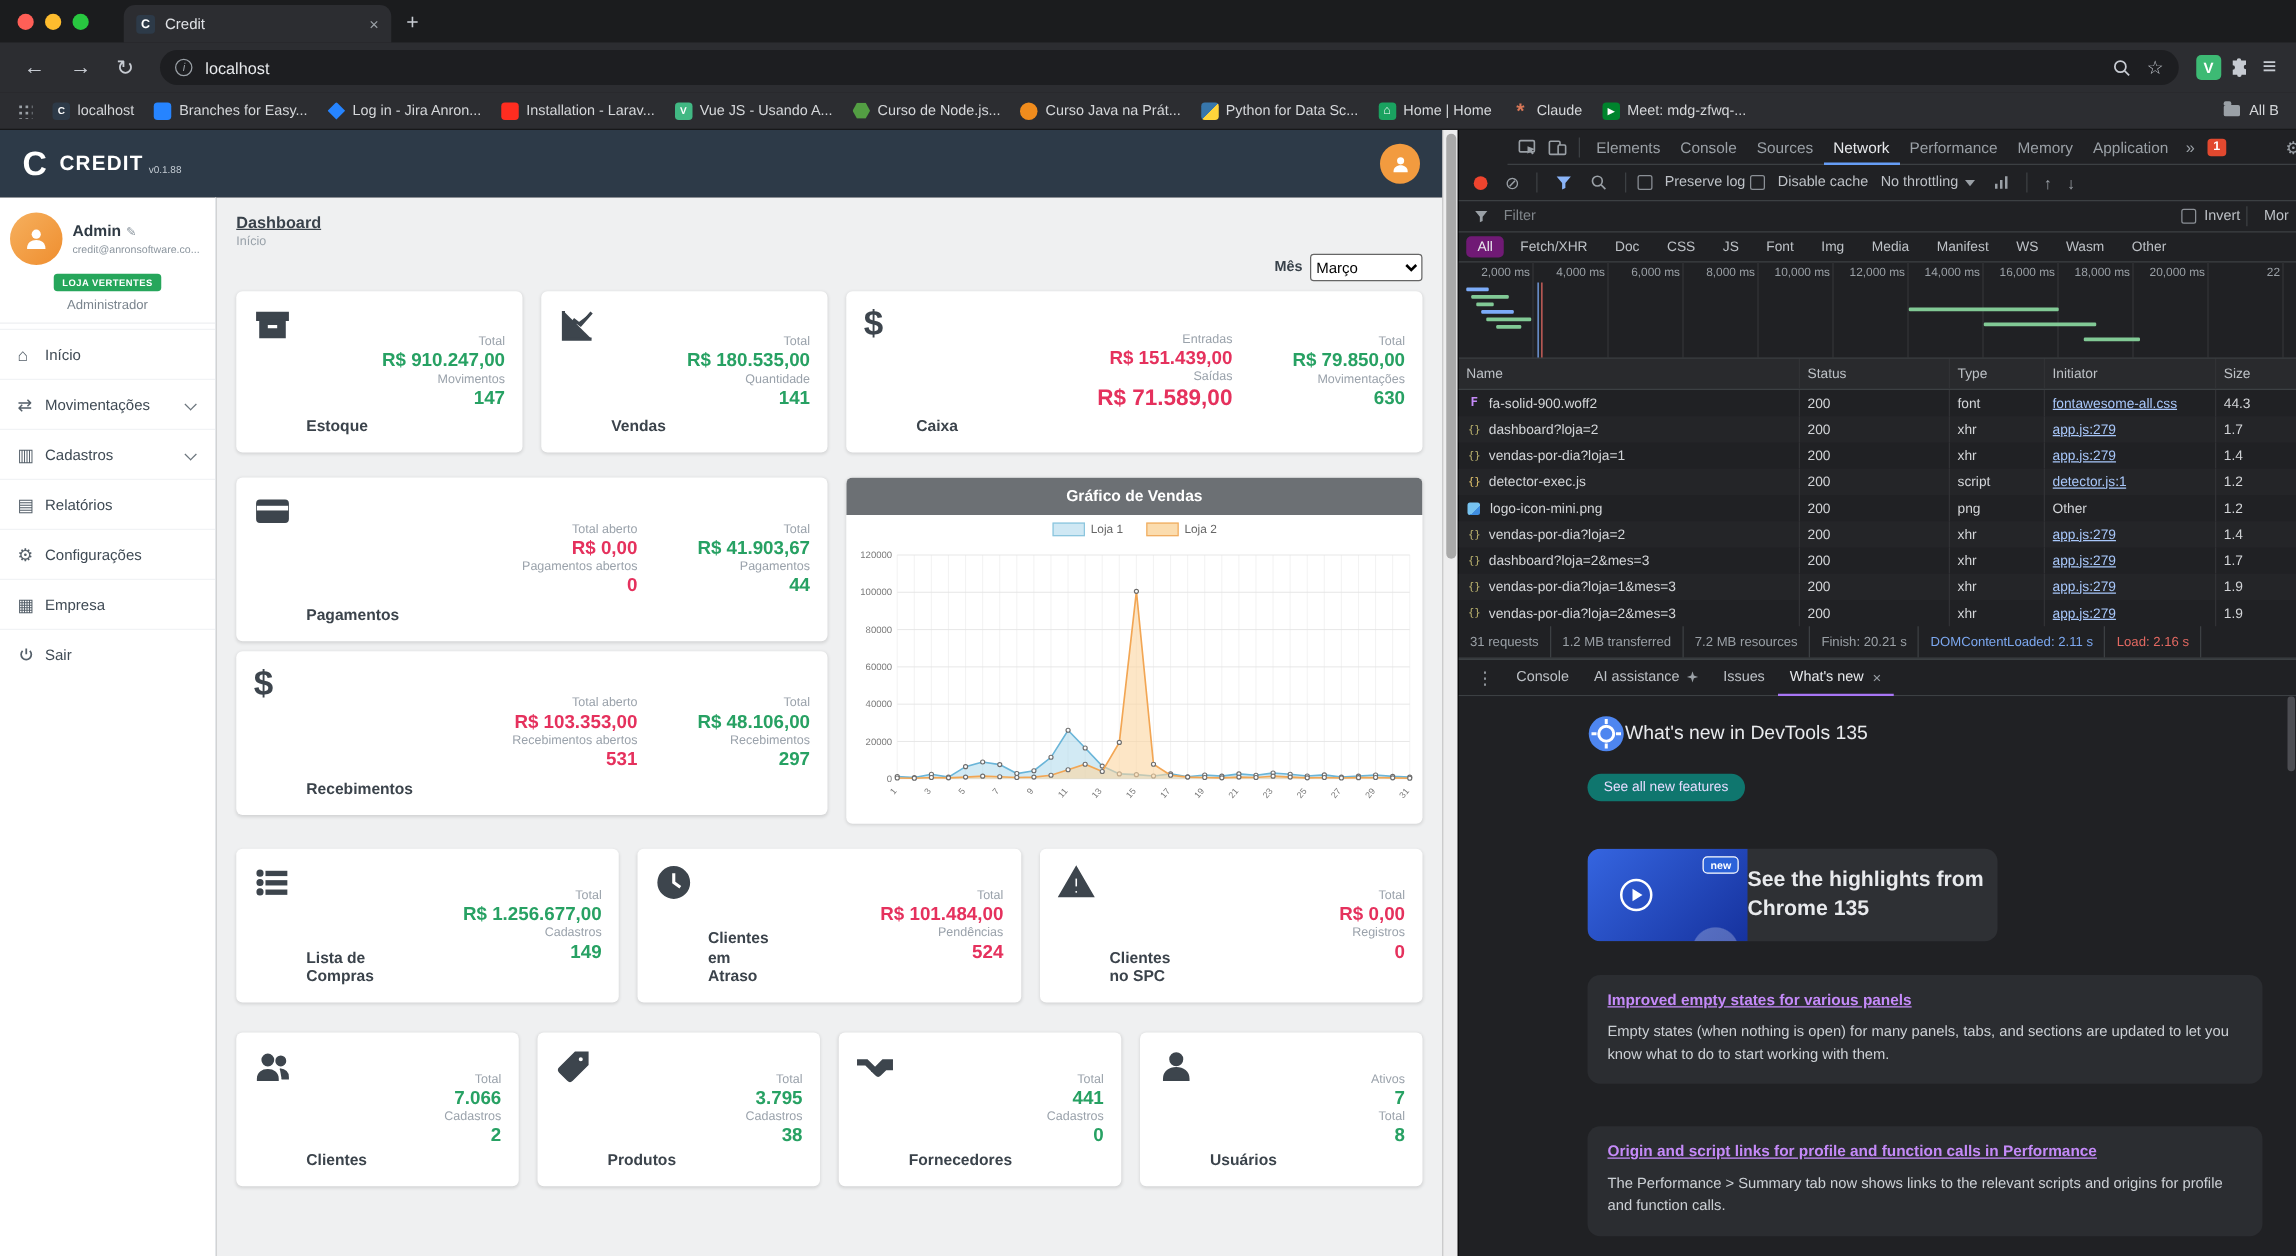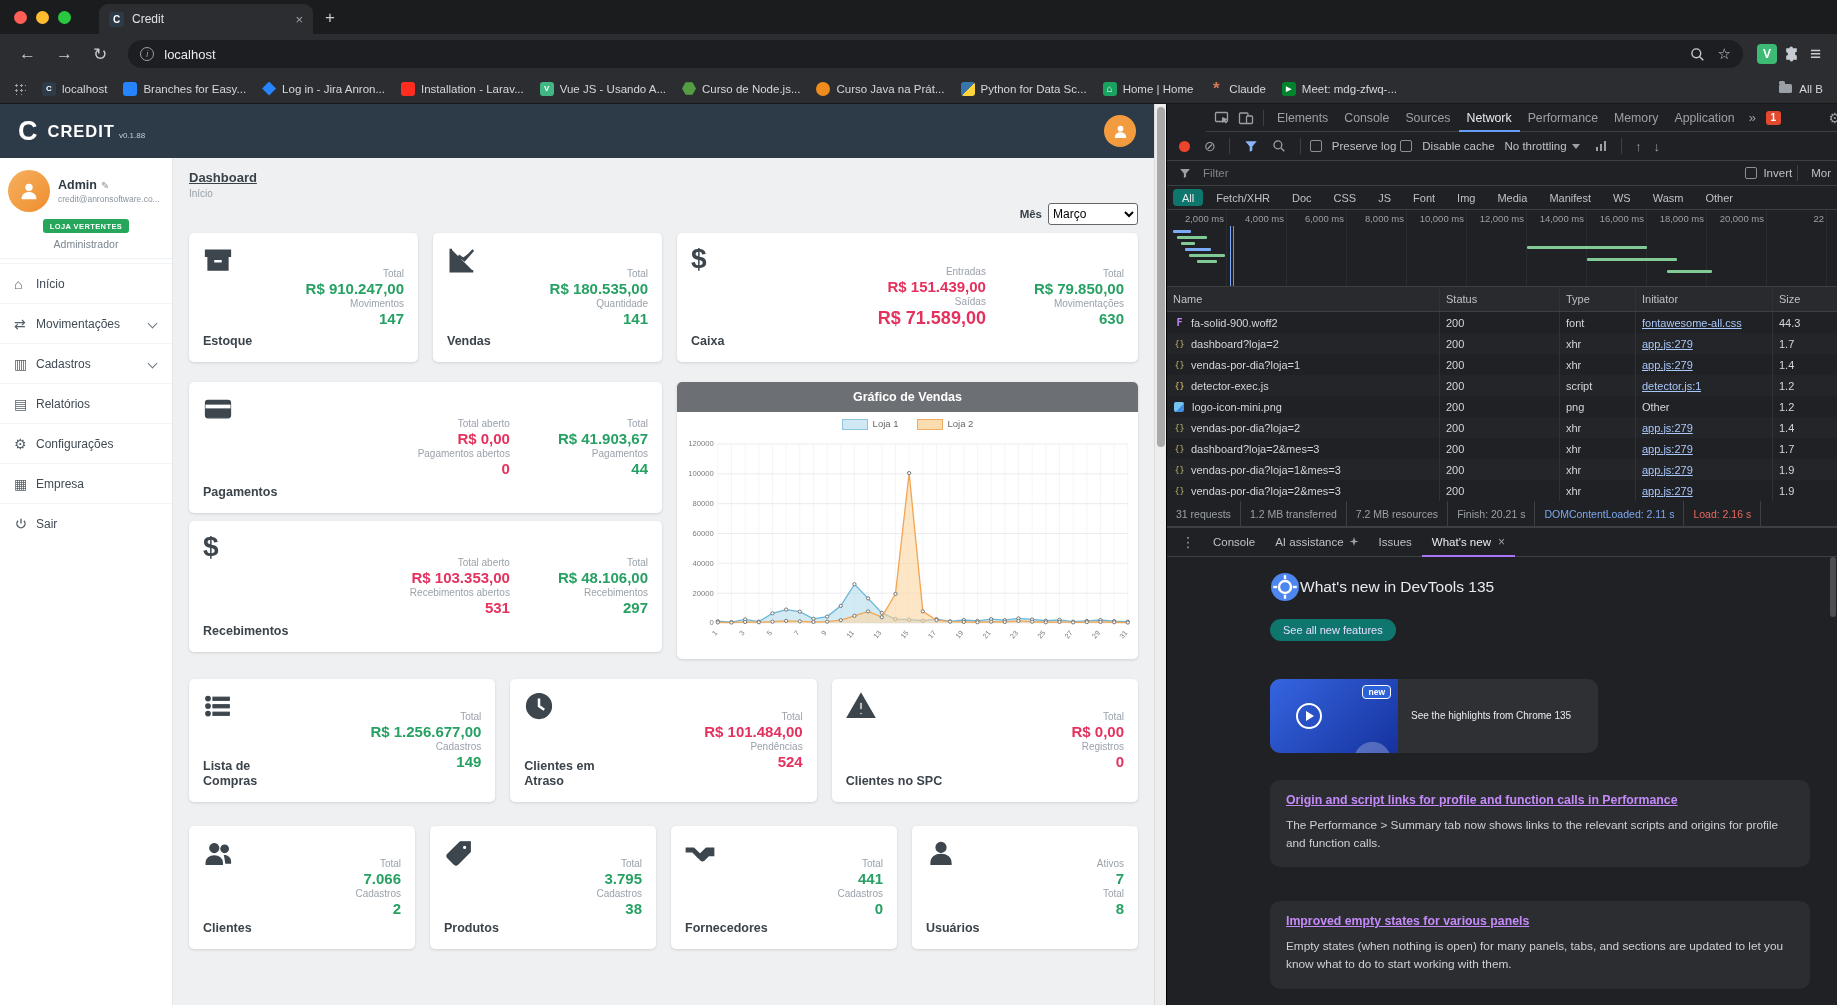--- a/index.html
+++ b/index.html
@@ -87,21 +87,21 @@
   .row3{display:grid;grid-template-columns:repeat(3,1fr);gap:15px;margin-top:20px;}
   .row4{display:grid;grid-template-columns:repeat(4,1fr);gap:15px;margin-top:24px;}
 
   .card{background:#fff;border-radius:5px;box-shadow:0 1px 3px rgba(0,0,0,.13);padding:12px 14px;}
   .scard{display:flex;height:129px;}
   .h123{height:123px;}
   .h131{height:131px;}
   .left{display:flex;flex-direction:column;justify-content:space-between;max-width:100px;}
   .cardicon{width:30px;height:30px;fill:#3d454d;stroke:#3d454d;}
   .dollar{font-size:28px;font-weight:bold;color:#3d454d;line-height:1;}
-  .ctitle{font-size:12.5px;font-weight:bold;color:#3b434b;line-height:1.25;}
+  .ctitle{font-size:12.5px;font-weight:bold;color:#3b434b;line-height:1.25;margin-left:42px;}
   .rightcol{margin-left:auto;text-align:right;display:flex;flex-direction:column;justify-content:center;gap:1px;}
   .midcol{text-align:right;display:flex;flex-direction:column;justify-content:center;gap:1px;}
   .cols2{margin-left:auto;display:flex;gap:48px;}
   .lab{font-size:10px;color:#9aa2ab;}
   .val{font-size:15px;font-weight:bold;}
   .pos{color:#27a163;}
   .neg{color:#e5315d;}
   .big{font-size:18px;}
 
   .chartcard{background:#fff;border-radius:5px;box-shadow:0 1px 3px rgba(0,0,0,.13);height:277px;overflow:hidden;}
@@ -138,21 +138,21 @@
   .signal i{display:block;width:2.5px;background:#9aa0a6;}
   .arr{color:#9aa0a6;font-size:13px;padding:0 4px;}
 
   .dt-filter{height:25px;}
   .filtertext{color:#80868b;font-size:11.5px;margin-left:6px;flex:1;}
   .invertlab{font-size:11.5px;color:#bdc1c6;}
   .morelab{font-size:11.5px;color:#bdc1c6;margin-left:8px;white-space:nowrap;overflow:hidden;}
 
   .dt-chips{height:24px;gap:4px;}
   .chip{font-size:11px;color:#bdc1c6;padding:2.5px 9px;border-radius:4px;white-space:nowrap;}
-  .chip.sel{background:#0f766e;color:#e8eaed;}
+  .chip.sel{background:#701a75;color:#e8eaed;}
 
   .dt-timeline{height:77px;position:relative;border-bottom:1px solid #3c4043;flex:none;background:repeating-linear-gradient(90deg,transparent 0 59px,#2b2c2f 59px 60px);}
   .ticks{position:absolute;top:0;left:0;right:0;display:flex;}
   .ticks span{flex:0 0 60px;text-align:right;font-size:9.5px;color:#9aa0a6;padding:3px 3px 0 0;}
   .wf{position:absolute;top:16px;left:0;right:0;bottom:0;}
   .wfb{position:absolute;height:3px;border-radius:1px;}
   .wline{position:absolute;top:0;bottom:0;width:1px;}
 
   .nt-head,.nt-row{display:flex;align-items:stretch;font-size:11px;flex:none;}
   .nt-head{height:25px;background:#292a2d;border-bottom:1px solid #3c4043;color:#bdc1c6;}
@@ -184,21 +184,21 @@
 
   .whatsnew{flex:1;padding:15px 24px 0 103px;overflow:hidden;background:#202124;}
   .wn-head{display:flex;align-items:center;}
   .wn-title{font-size:15.5px;color:#e8eaed;}
   .wn-btn{display:inline-block;margin-top:17px;background:#0f766e;color:#e6dcff;border-radius:14px;padding:5px 13px;font-size:11px;}
   .wn-card{margin-top:38px;width:328px;height:74px;background:#2e3034;border-radius:10px;display:flex;overflow:hidden;}
   .wn-img{width:128px;flex:none;position:relative;background:radial-gradient(circle at 80% 110%,rgba(255,255,255,.25) 0 18px,transparent 19px),linear-gradient(135deg,#3565e0 0%,#16329e 100%);}
   .play{position:absolute;left:26px;top:24px;width:26px;height:26px;border:2px solid #fff;border-radius:50%;display:flex;align-items:center;justify-content:center;}
   .play::after{content:"";margin-left:2px;border-left:8px solid #fff;border-top:5px solid transparent;border-bottom:5px solid transparent;}
   .newbadge{position:absolute;top:6px;right:7px;background:#2b62d9;border:1px solid #fff;border-radius:4px;color:#fff;font-size:8.5px;font-weight:bold;padding:1px 5px;}
-  .wn-cardtext{flex:1;display:flex;align-items:center;padding:8px 13px;font-size:10px;color:#e8eaed;line-height:1.35;}
+  .wn-cardtext{flex:1;display:flex;align-items:center;padding:8px 0;font-size:17px;color:#e8eaed;line-height:1.35;font-weight:bold;}
   .wn-sec{margin-top:27px;width:540px;background:#2b2d31;border-radius:10px;padding:13px 16px 15px;}
   .wn-sec + .wn-sec{margin-top:34px;}
   .wn-h{font-size:12.3px;font-weight:bold;color:#c58af9;text-decoration:underline;line-height:1.3;}
   .wn-b{margin-top:8px;font-size:11.8px;color:#ccd0d5;line-height:1.5;}
   .dtscroll{position:absolute;right:1px;top:0;width:6px;height:60px;background:#4c4d52;border-radius:3px;}
 </style>
 </head>
 <body>
 
 <div class="screen">
@@ -1014,25 +1014,25 @@
         </div>
         <span class="wn-btn">See all new features</span>
         <div class="wn-card">
           <div class="wn-img">
             <span class="play"></span>
             <span class="newbadge">new</span>
           </div>
           <div class="wn-cardtext">See the highlights from Chrome 135</div>
         </div>
         <div class="wn-sec">
+          <div class="wn-h">Improved empty states for various panels</div>
+          <div class="wn-b">Empty states (when nothing is open) for many panels, tabs, and sections are updated to let you know what to do to start working with them.</div>
+        </div>
+        <div class="wn-sec">
           <div class="wn-h">Origin and script links for profile and function calls in Performance</div>
           <div class="wn-b">The Performance &gt; Summary tab now shows links to the relevant scripts and origins for profile and function calls.</div>
         </div>
-        <div class="wn-sec">
-          <div class="wn-h">Improved empty states for various panels</div>
-          <div class="wn-b">Empty states (when nothing is open) for many panels, tabs, and sections are updated to let you know what to do to start working with them.</div>
-        </div>
         <div class="dtscroll"></div>
       </div>
 
     </div>
   </div>
 </div>
 
 </body></html>

